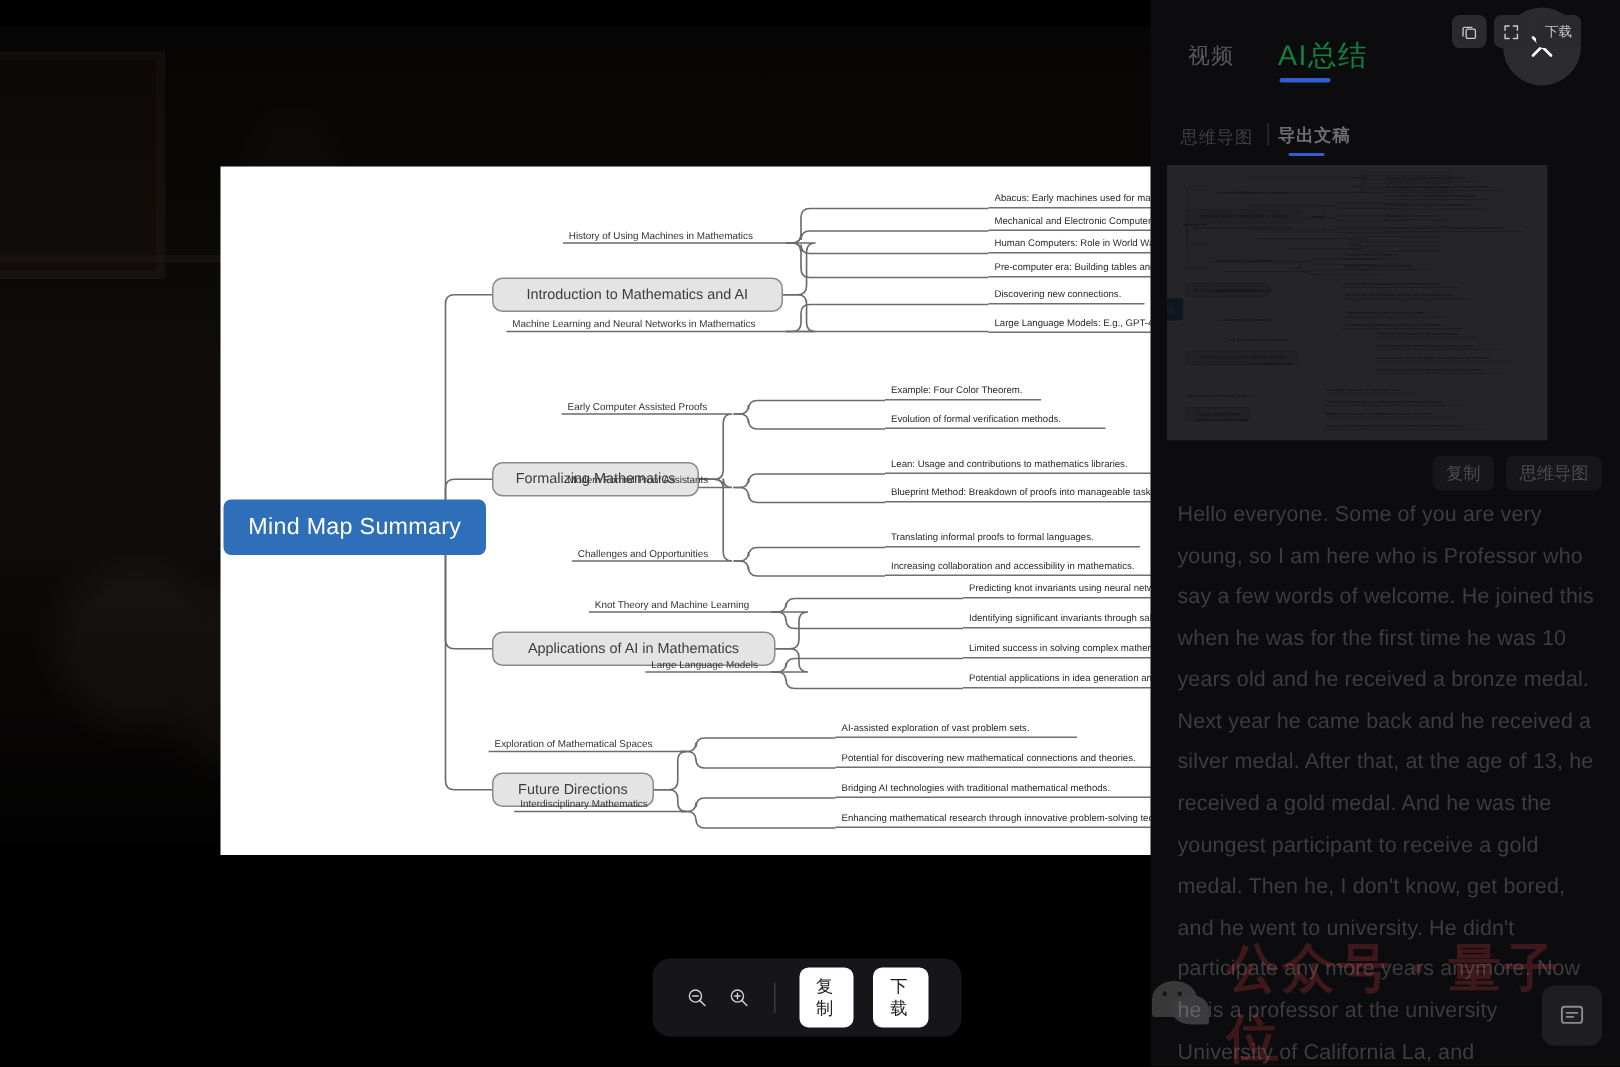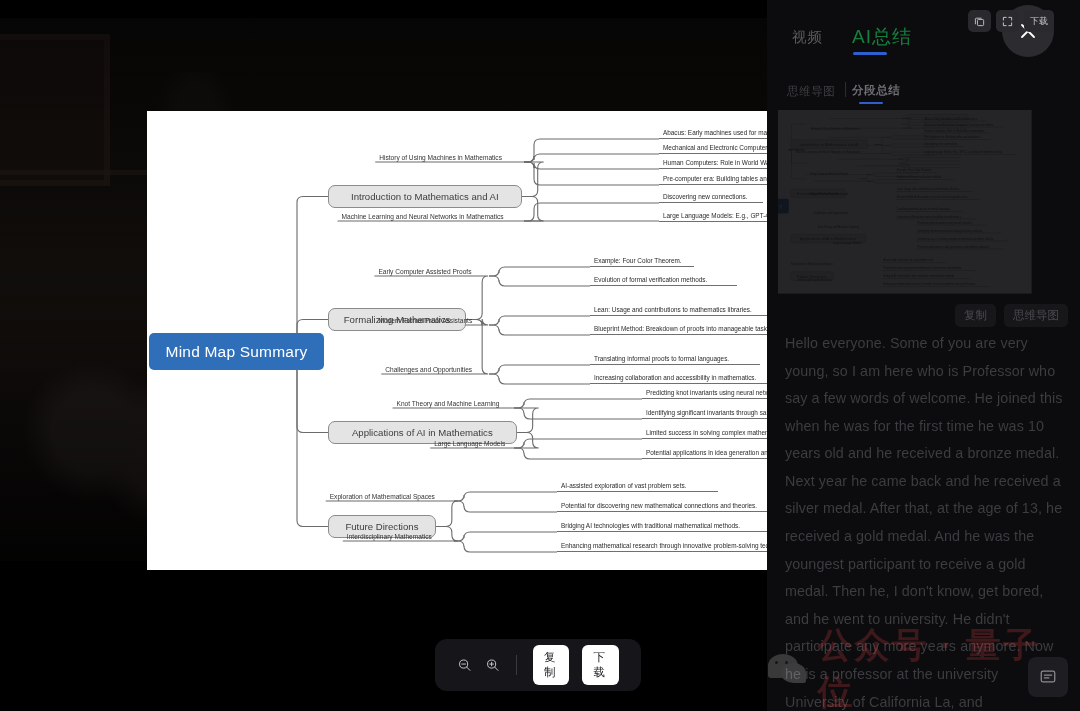--- a/index.html
+++ b/index.html
@@ -266,21 +266,21 @@
 
     <div class="rp-tabs">
       <div class="rp-tab t1">视频</div>
       <div class="rp-tab t2">AI总结</div>
       <div class="rp-tab-underline"></div>
     </div>
 
     <div class="rp-sub">
       <div class="rp-subtab s1">思维导图</div>
       <div class="rp-subdiv"></div>
-      <div class="rp-subtab s2">分段总结</div>
+      <div class="rp-subtab s2">导出文稿</div>
       <div class="rp-sub-underline"></div>
     </div>
 
     <div class="close-btn">
       <svg width="22" height="22" viewBox="0 0 22 22">
         <path d="M5 5 L17 17 M17 5 L5 17" stroke="#fff" stroke-width="1.8" stroke-linecap="round" fill="none"></path>
       </svg>
     </div>
 
     <div class="mini-wrap">

